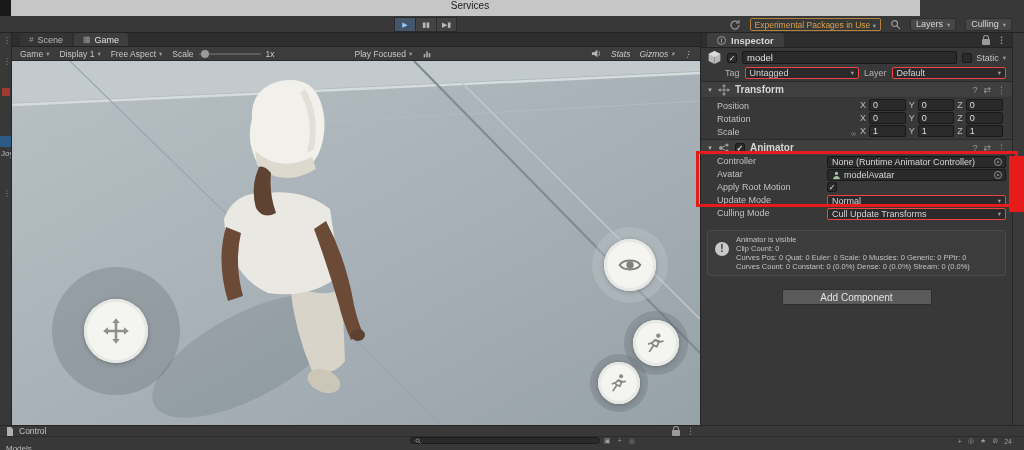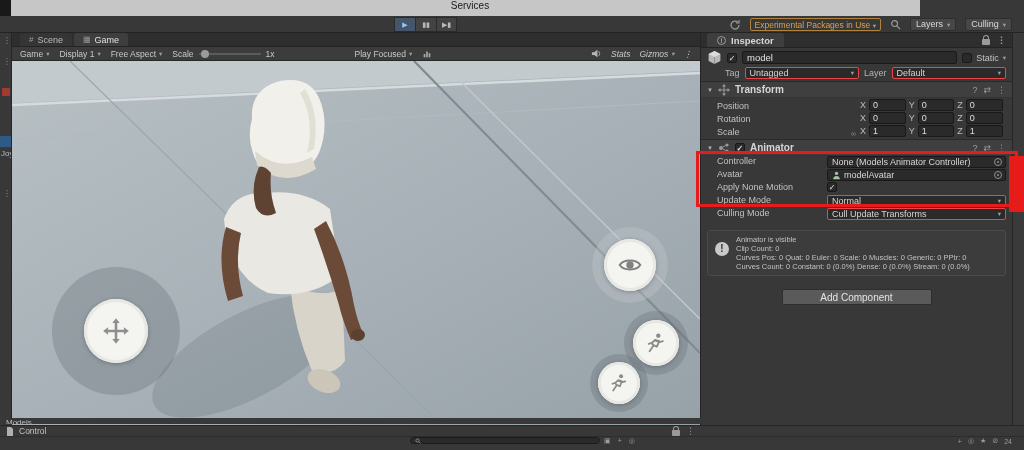--- a/index.html
+++ b/index.html
@@ -91,21 +91,21 @@
 #rightstrip{position:absolute;left:1012px;top:33px;width:12px;height:392px;background:#3a3a3a;border-left:1px solid #262626;}
 
 
 #statusbar{position:absolute;left:0;top:425px;width:1024px;height:11px;background:#383838;border-top:1px solid #262626;display:flex;align-items:center;gap:5px;padding:0 6px;font-size:8.5px;color:#c4c4c4;}
 #statusbar .panel-ics{position:absolute;left:672px;display:flex;gap:6px;align-items:center;}
 #bottombar{position:absolute;left:0;top:436px;width:1024px;height:8px;background:#383838;border-top:1px solid #2c2c2c;font-size:7px;color:#a8a8a8;}
 .searchbox{position:absolute;left:410px;top:0px;width:190px;height:7px;background:#2a2a2a;border:1px solid #1c1c1c;border-radius:4px;display:flex;align-items:center;gap:3px;padding:0 4px;}
 .searchbox input{flex:1;background:transparent;border:none;outline:none;color:#d0d0d0;font-size:7px;font-family:inherit;min-width:0;}
 .bb-ics{position:absolute;left:604px;top:0;display:flex;gap:7px;font-size:7px;color:#9d9d9d;}
 .bb-right{position:absolute;right:12px;top:0;display:flex;gap:6px;font-size:7px;color:#9d9d9d;align-items:center;}
-#modelsstrip{position:absolute;left:0;top:418px;width:958px;height:6px;background:#383838;overflow:hidden;font-size:8px;color:#bdbdbd;padding-left:6px;}
+#modelsstrip{position:absolute;left:0;top:444px;width:958px;height:6px;background:#383838;overflow:hidden;font-size:8px;color:#bdbdbd;padding-left:6px;}
 
 
 #red-rect{position:absolute;left:696px;top:151px;width:322px;height:56px;border:3px solid #e81b1b;z-index:40;pointer-events:none;}
 #red-edge{position:absolute;left:1009px;top:156px;width:15px;height:56px;background:#e81b1b;z-index:41;pointer-events:none;}
 </style>
 </head>
 <body>
 
 <div id="menubar">
   <span class="corner"></span>
@@ -402,37 +402,37 @@
     <span class="ctitle">Animator</span>
     <span class="hicons">
       <span>?</span>
       <span>⇄</span>
       <span>⋮</span>
     </span>
   </div>
   <div class="prop-row">
     <span class="plabel">Controller</span>
     <span class="obj-field">
-      <span class="obj-text">None (Models Animator Controller)</span>
+      <span class="obj-text">None (Runtime Animator Controller)</span>
       <span class="picker"></span>
     </span>
   </div>
   <div class="prop-row">
     <span class="plabel">Avatar</span>
     <span class="obj-field">
       <span class="avwrap"><svg width="9" height="9" viewBox="0 0 12 12">
             <circle cx="6" cy="3.2" r="2.2" fill="#9fc29f"></circle>
             <path d="M1.5 11c0-3 2-4.5 4.5-4.5S10.5 8 10.5 11Z" fill="#9fc29f"></path>
           </svg></span>
       <span class="obj-text">modelAvatar</span>
       <span class="picker"></span>
     </span>
   </div>
   <div class="prop-row">
-    <span class="plabel">Apply None Motion</span>
+    <span class="plabel">Apply Root Motion</span>
     <span class="cb">✓</span>
   </div>
   <div class="prop-row">
     <span class="plabel">Update Mode</span>
     <span class="dropdown">
         <i>Normal</i>
         <span class="dd-arrow">▾</span>
       </span>
   </div>
   <div class="prop-row">

